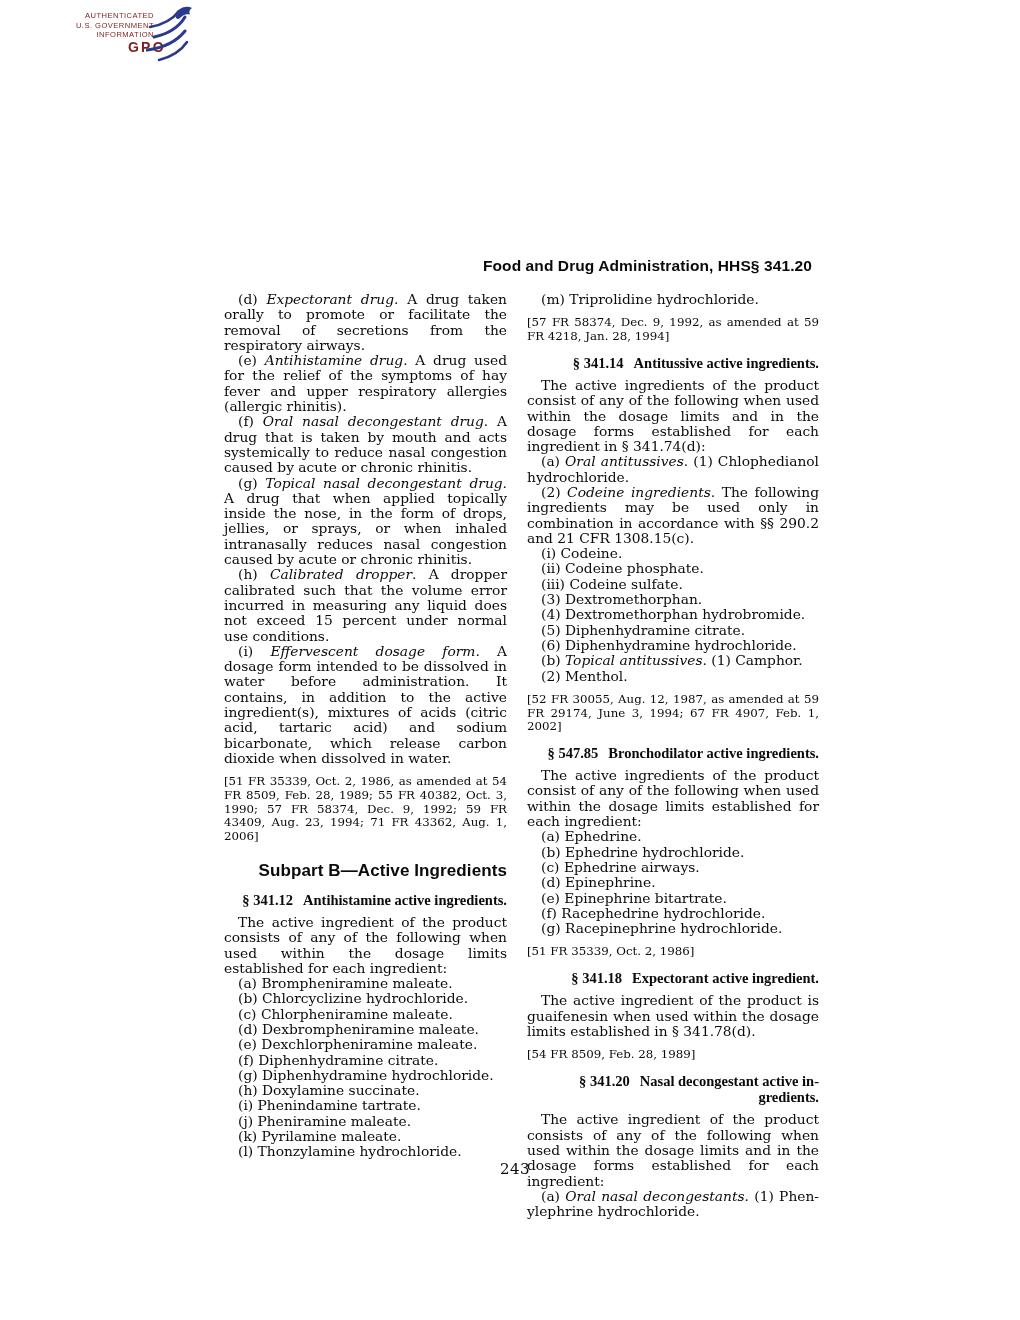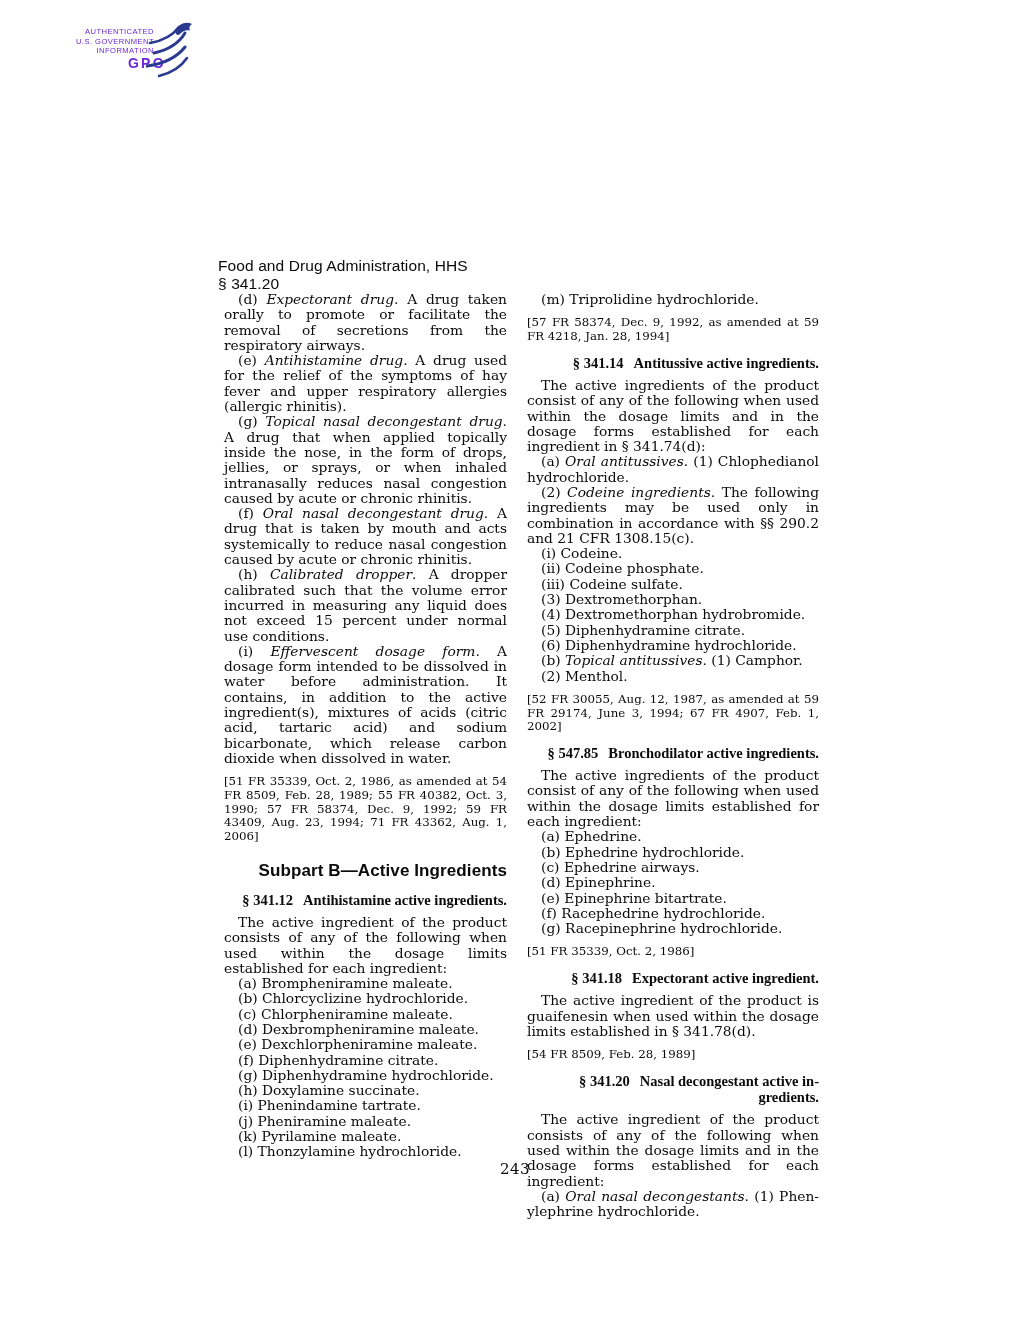--- a/index.html
+++ b/index.html
@@ -10,24 +10,24 @@
     background: #ffffff;
     color: #0a0a0a;
     font-family: "DejaVu Serif", serif;
     overflow: hidden;
   }
 
   
   .gpo-logo {
     position: absolute;
     left: 70px;
-    top: 22px;
+    top: 6px;
     width: 132px;
     height: 64px;
-    color: #6d28d9;
+    color: #7f1d1d;
   }
   .gpo-lines {
     position: absolute;
     left: 0;
     top: 5px;
     width: 84px;
     text-align: right;
     font-family: "Liberation Sans", sans-serif;
     font-size: 7.6px;
     line-height: 9.6px;
@@ -45,27 +45,26 @@
   }
   .gpo-eagle { position: absolute; left: 76px; top: 0; }
 
   
   .page-header {
     position: absolute;
     left: 218px;
     top: 257px;
     width: 594px;
     display: flex;
-    justify-content: center;
+    justify-content: flex-end;
     align-items: baseline;
     font-family: "Liberation Sans", sans-serif;
-    font-weight: 400;
+    font-weight: 700;
     font-size: 15.5px;
     letter-spacing: 0.1px;
-    flex-direction: column;
   }
 
   
   .col { position: absolute; top: 292px; margin-left: 6px; }
   .col-left  { left: 218px; width: 283px; }
   .col-right { left: 521px; width: 292px; }
 
   .body-para {
     margin: 0;
     text-align: justify;
@@ -138,22 +137,22 @@
 </div>
 
 <div class="page-header">
   <span>Food and Drug Administration, HHS</span>
   <span>§ 341.20</span>
 </div>
 
 <div class="col col-left">
     <p class="body-para"><span>(d) </span><em>Expectorant drug</em><span>. A drug taken orally to promote or facilitate the removal of secretions from the respiratory airways.</span></p>
     <p class="body-para"><span>(e) </span><em>Antihistamine drug</em><span>. A drug used for the relief of the symptoms of hay fever and upper respiratory allergies (allergic rhinitis).</span></p>
+    <p class="body-para"><span>(f) </span><em>Oral nasal decongestant drug</em><span>. A drug that is taken by mouth and acts systemically to reduce nasal congestion caused by acute or chronic rhinitis.</span></p>
     <p class="body-para"><span>(g) </span><em>Topical nasal decongestant drug</em><span>. A drug that when applied topically inside the nose, in the form of drops, jellies, or sprays, or when inhaled intranasally reduces nasal congestion caused by acute or chronic rhinitis.</span></p>
-    <p class="body-para"><span>(f) </span><em>Oral nasal decongestant drug</em><span>. A drug that is taken by mouth and acts systemically to reduce nasal congestion caused by acute or chronic rhinitis.</span></p>
     <p class="body-para"><span>(h) </span><em>Calibrated dropper</em><span>. A dropper calibrated such that the volume error incurred in measuring any liquid does not exceed 15 percent under normal use conditions.</span></p>
     <p class="body-para"><span>(i) </span><em>Effervescent dosage form</em><span>. A dosage form intended to be dissolved in water before administration. It contains, in addition to the active ingredient(s), mixtures of acids (citric acid, tartaric acid) and sodium bicarbonate, which release carbon dioxide when dissolved in water.</span></p>
     <p class="citation"><span>[51 FR 35339, Oct. 2, 1986, as amended at 54 FR 8509, Feb. 28, 1989; 55 FR 40382, Oct. 3, 1990; 57 FR 58374, Dec. 9, 1992; 59 FR 43409, Aug. 23, 1994; 71 FR 43362, Aug. 1, 2006]</span></p>
     <h2 class="subpart-heading">Subpart B—Active Ingredients</h2>
     <h3 class="section-heading"><span class="sec-num">§ 341.12</span><span>Antihistamine active ingredi­ents.</span></h3>
     <p class="body-para"><span>The active ingredient of the product consists of any of the following when used within the dosage limits established for each ingredient:</span></p>
     <p class="body-para"><span>(a) Brompheniramine maleate.</span></p>
     <p class="body-para"><span>(b) Chlorcyclizine hydrochloride.</span></p>
     <p class="body-para"><span>(c) Chlorpheniramine maleate.</span></p>
     <p class="body-para"><span>(d) Dexbrompheniramine maleate.</span></p>

